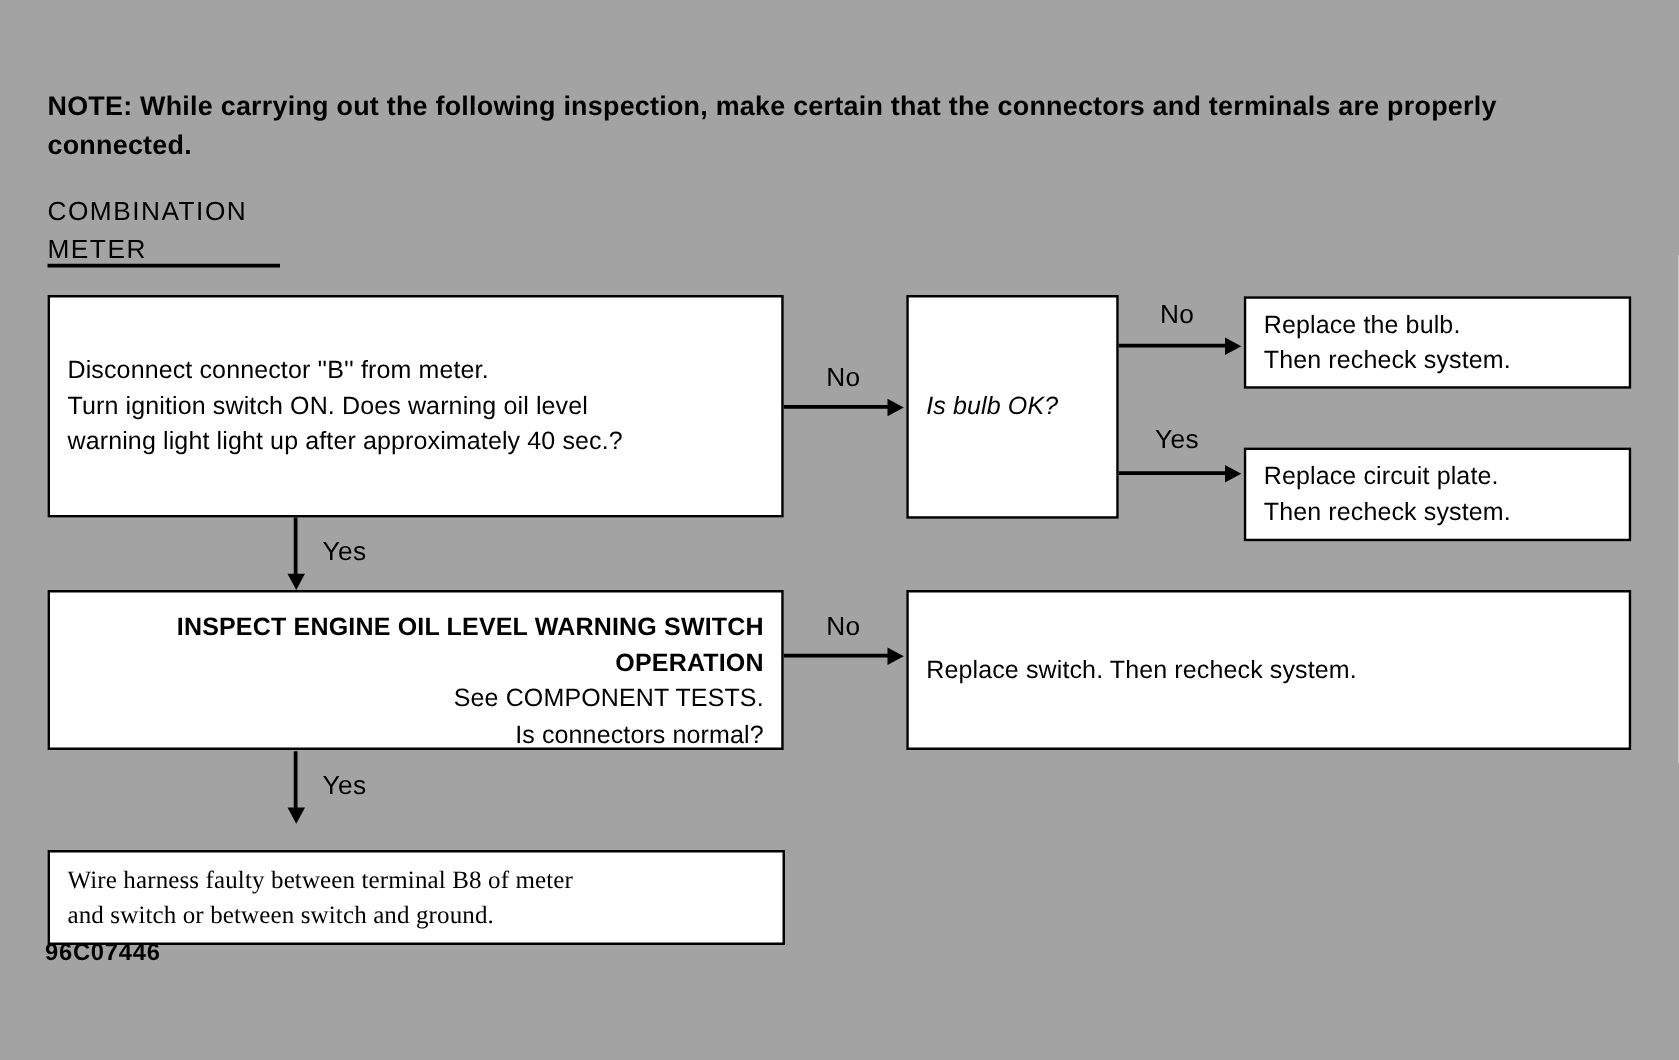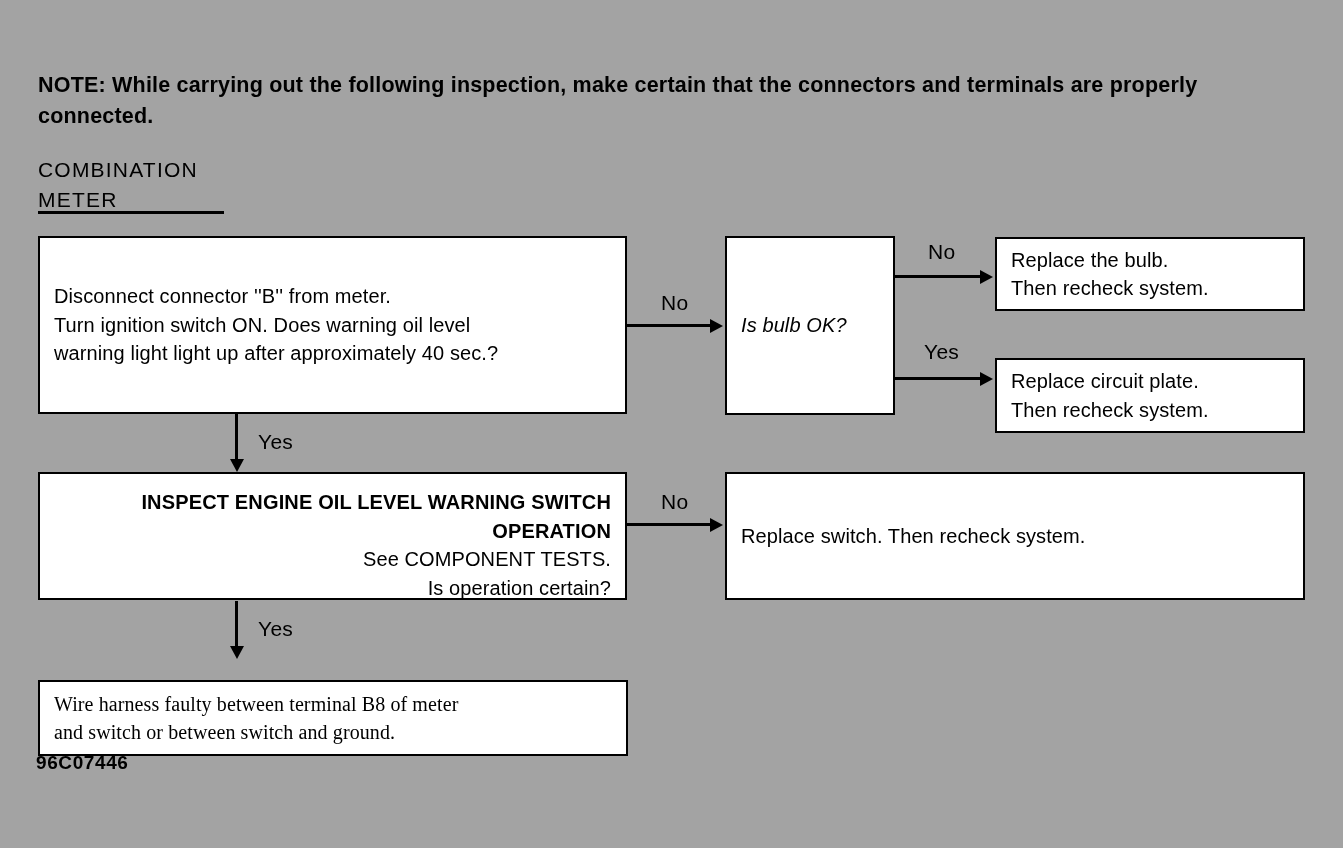--- a/index.html
+++ b/index.html
@@ -147,21 +147,21 @@
 
   <div class="box" id="box-replace-plate">
     <div class="line">Replace circuit plate.</div>
     <div class="line">Then recheck system.</div>
   </div>
 
   <div class="box pad-top" id="box-inspect">
     <div class="line bold">INSPECT ENGINE OIL LEVEL WARNING SWITCH</div>
     <div class="line bold">OPERATION</div>
     <div class="line">See COMPONENT TESTS.</div>
-    <div class="line">Is operation certain?</div>
+    <div class="line">Is connectors normal?</div>
   </div>
 
   <div class="box" id="box-replace-sw">
     <div class="line">Replace switch. Then recheck system.</div>
   </div>
 
   <div class="box" id="box-wire">
     <div class="line">Wire harness faulty between terminal B8 of meter</div>
     <div class="line">and switch or between switch and ground.</div>
   </div>

